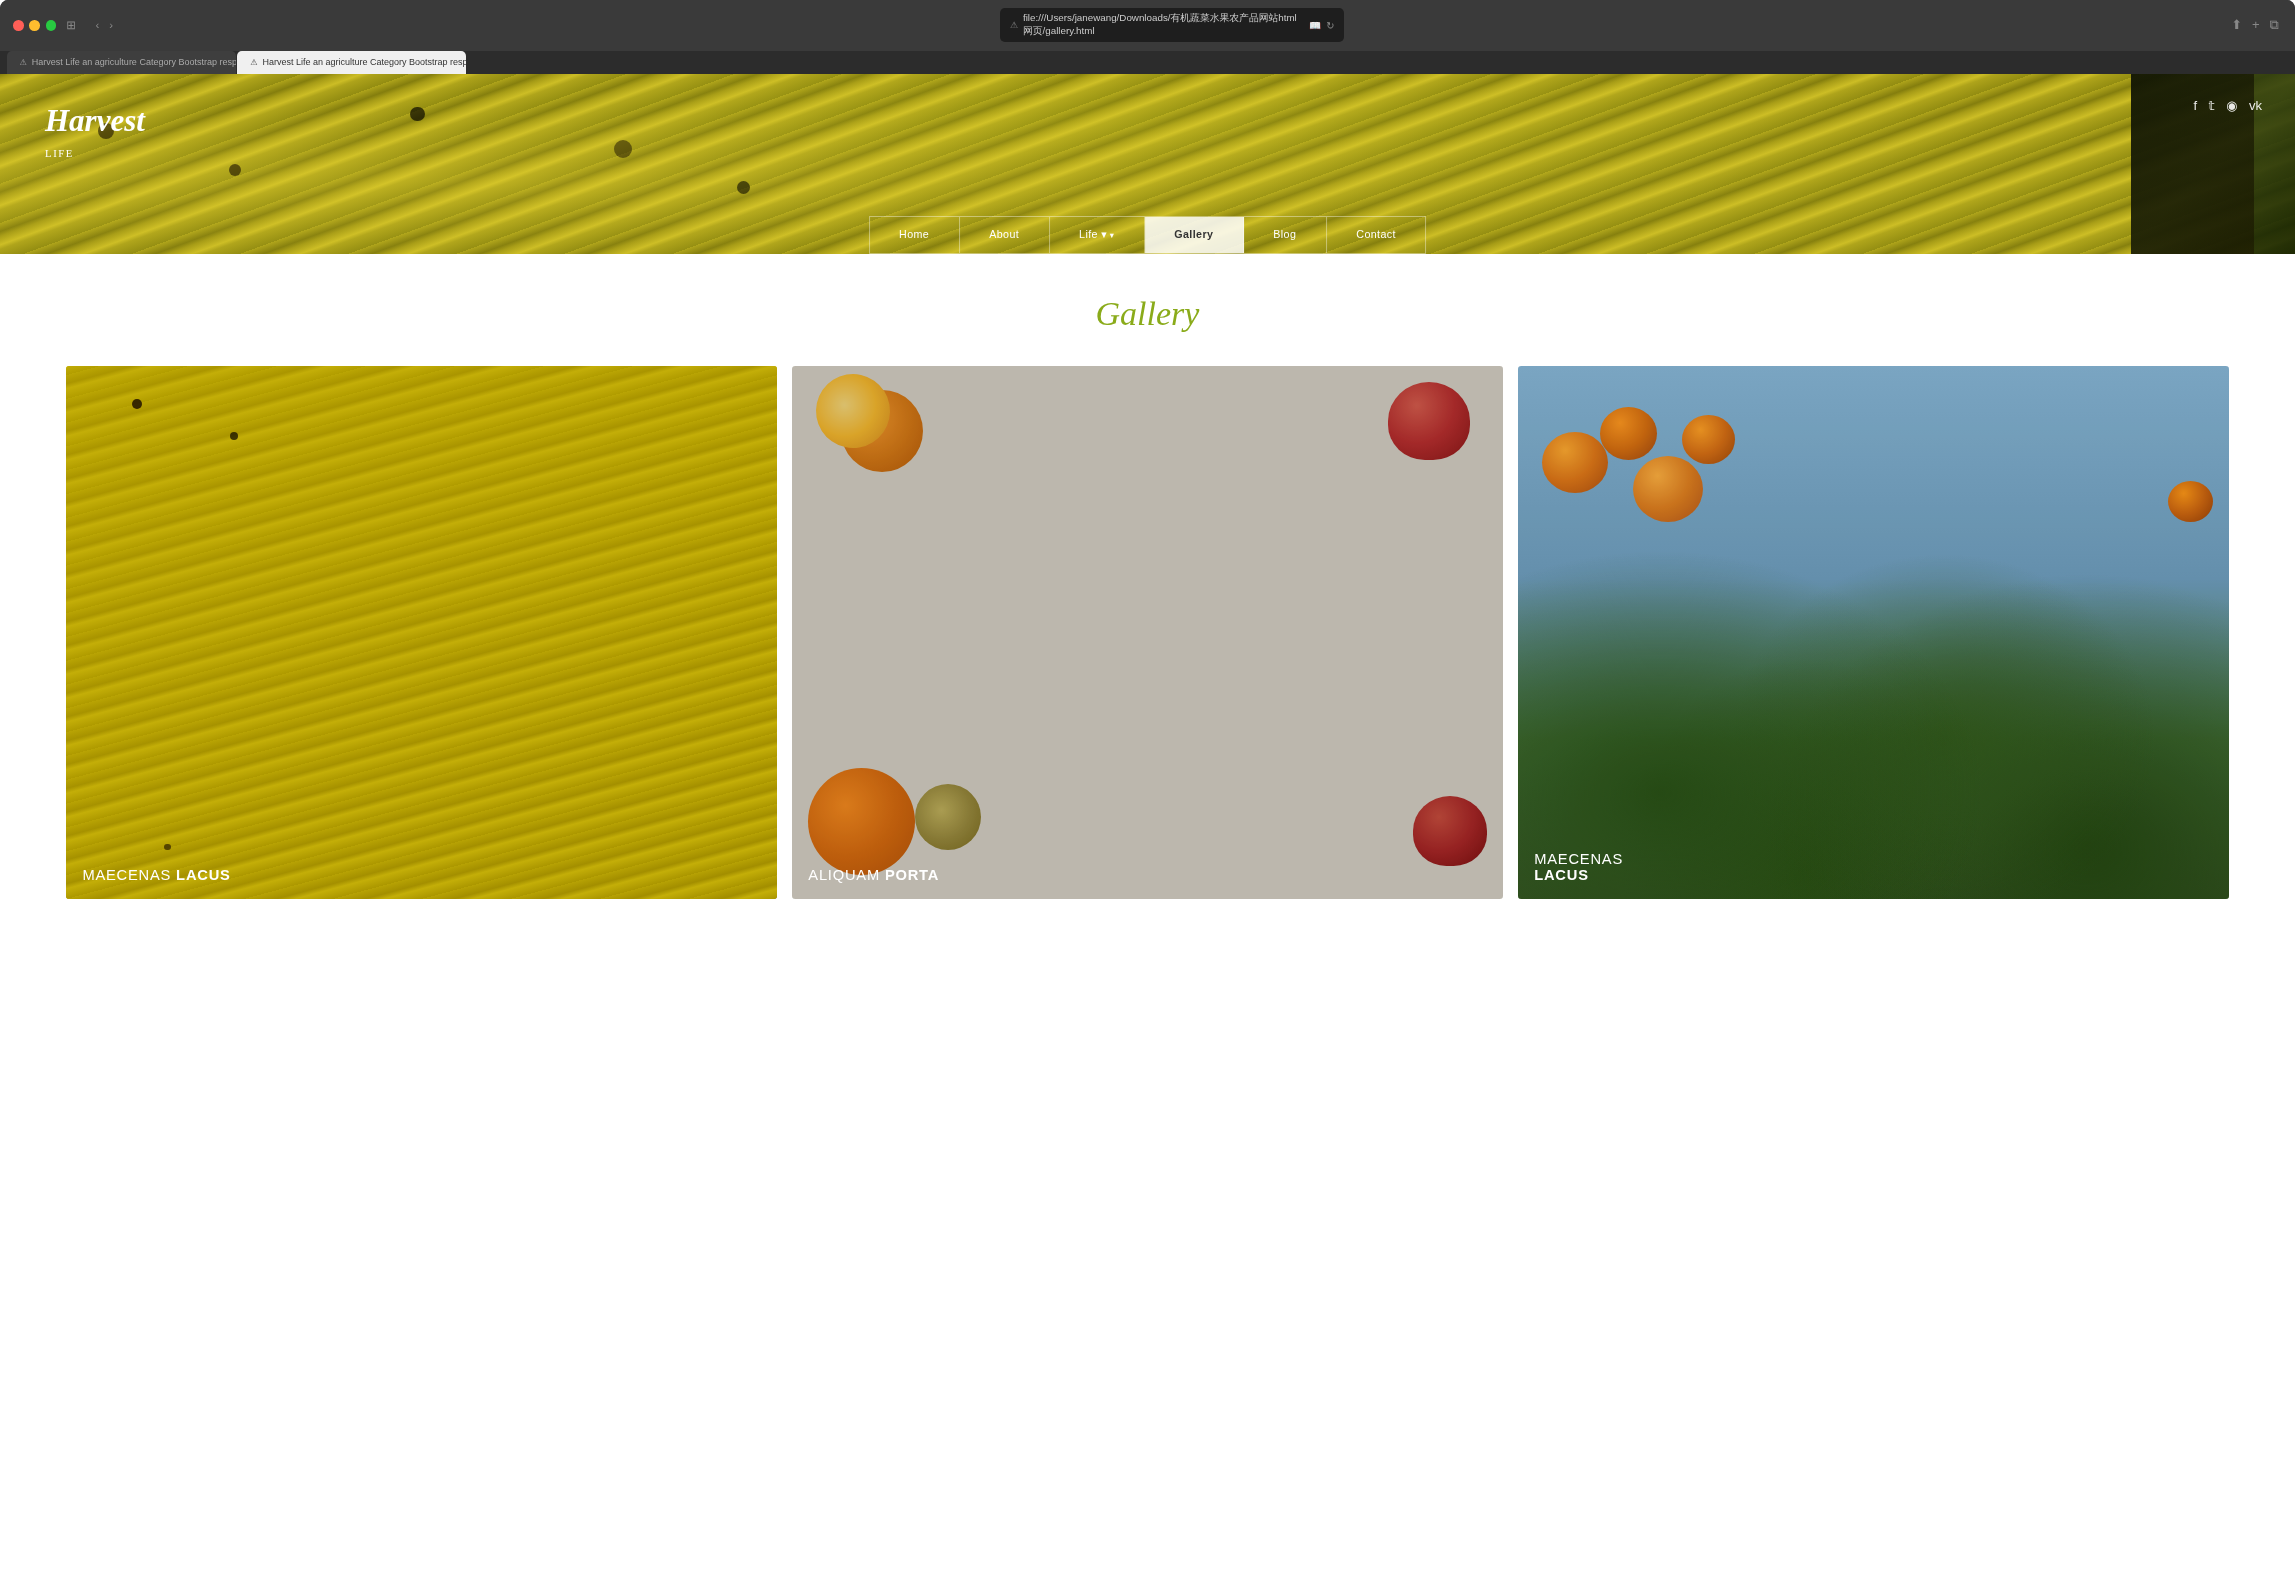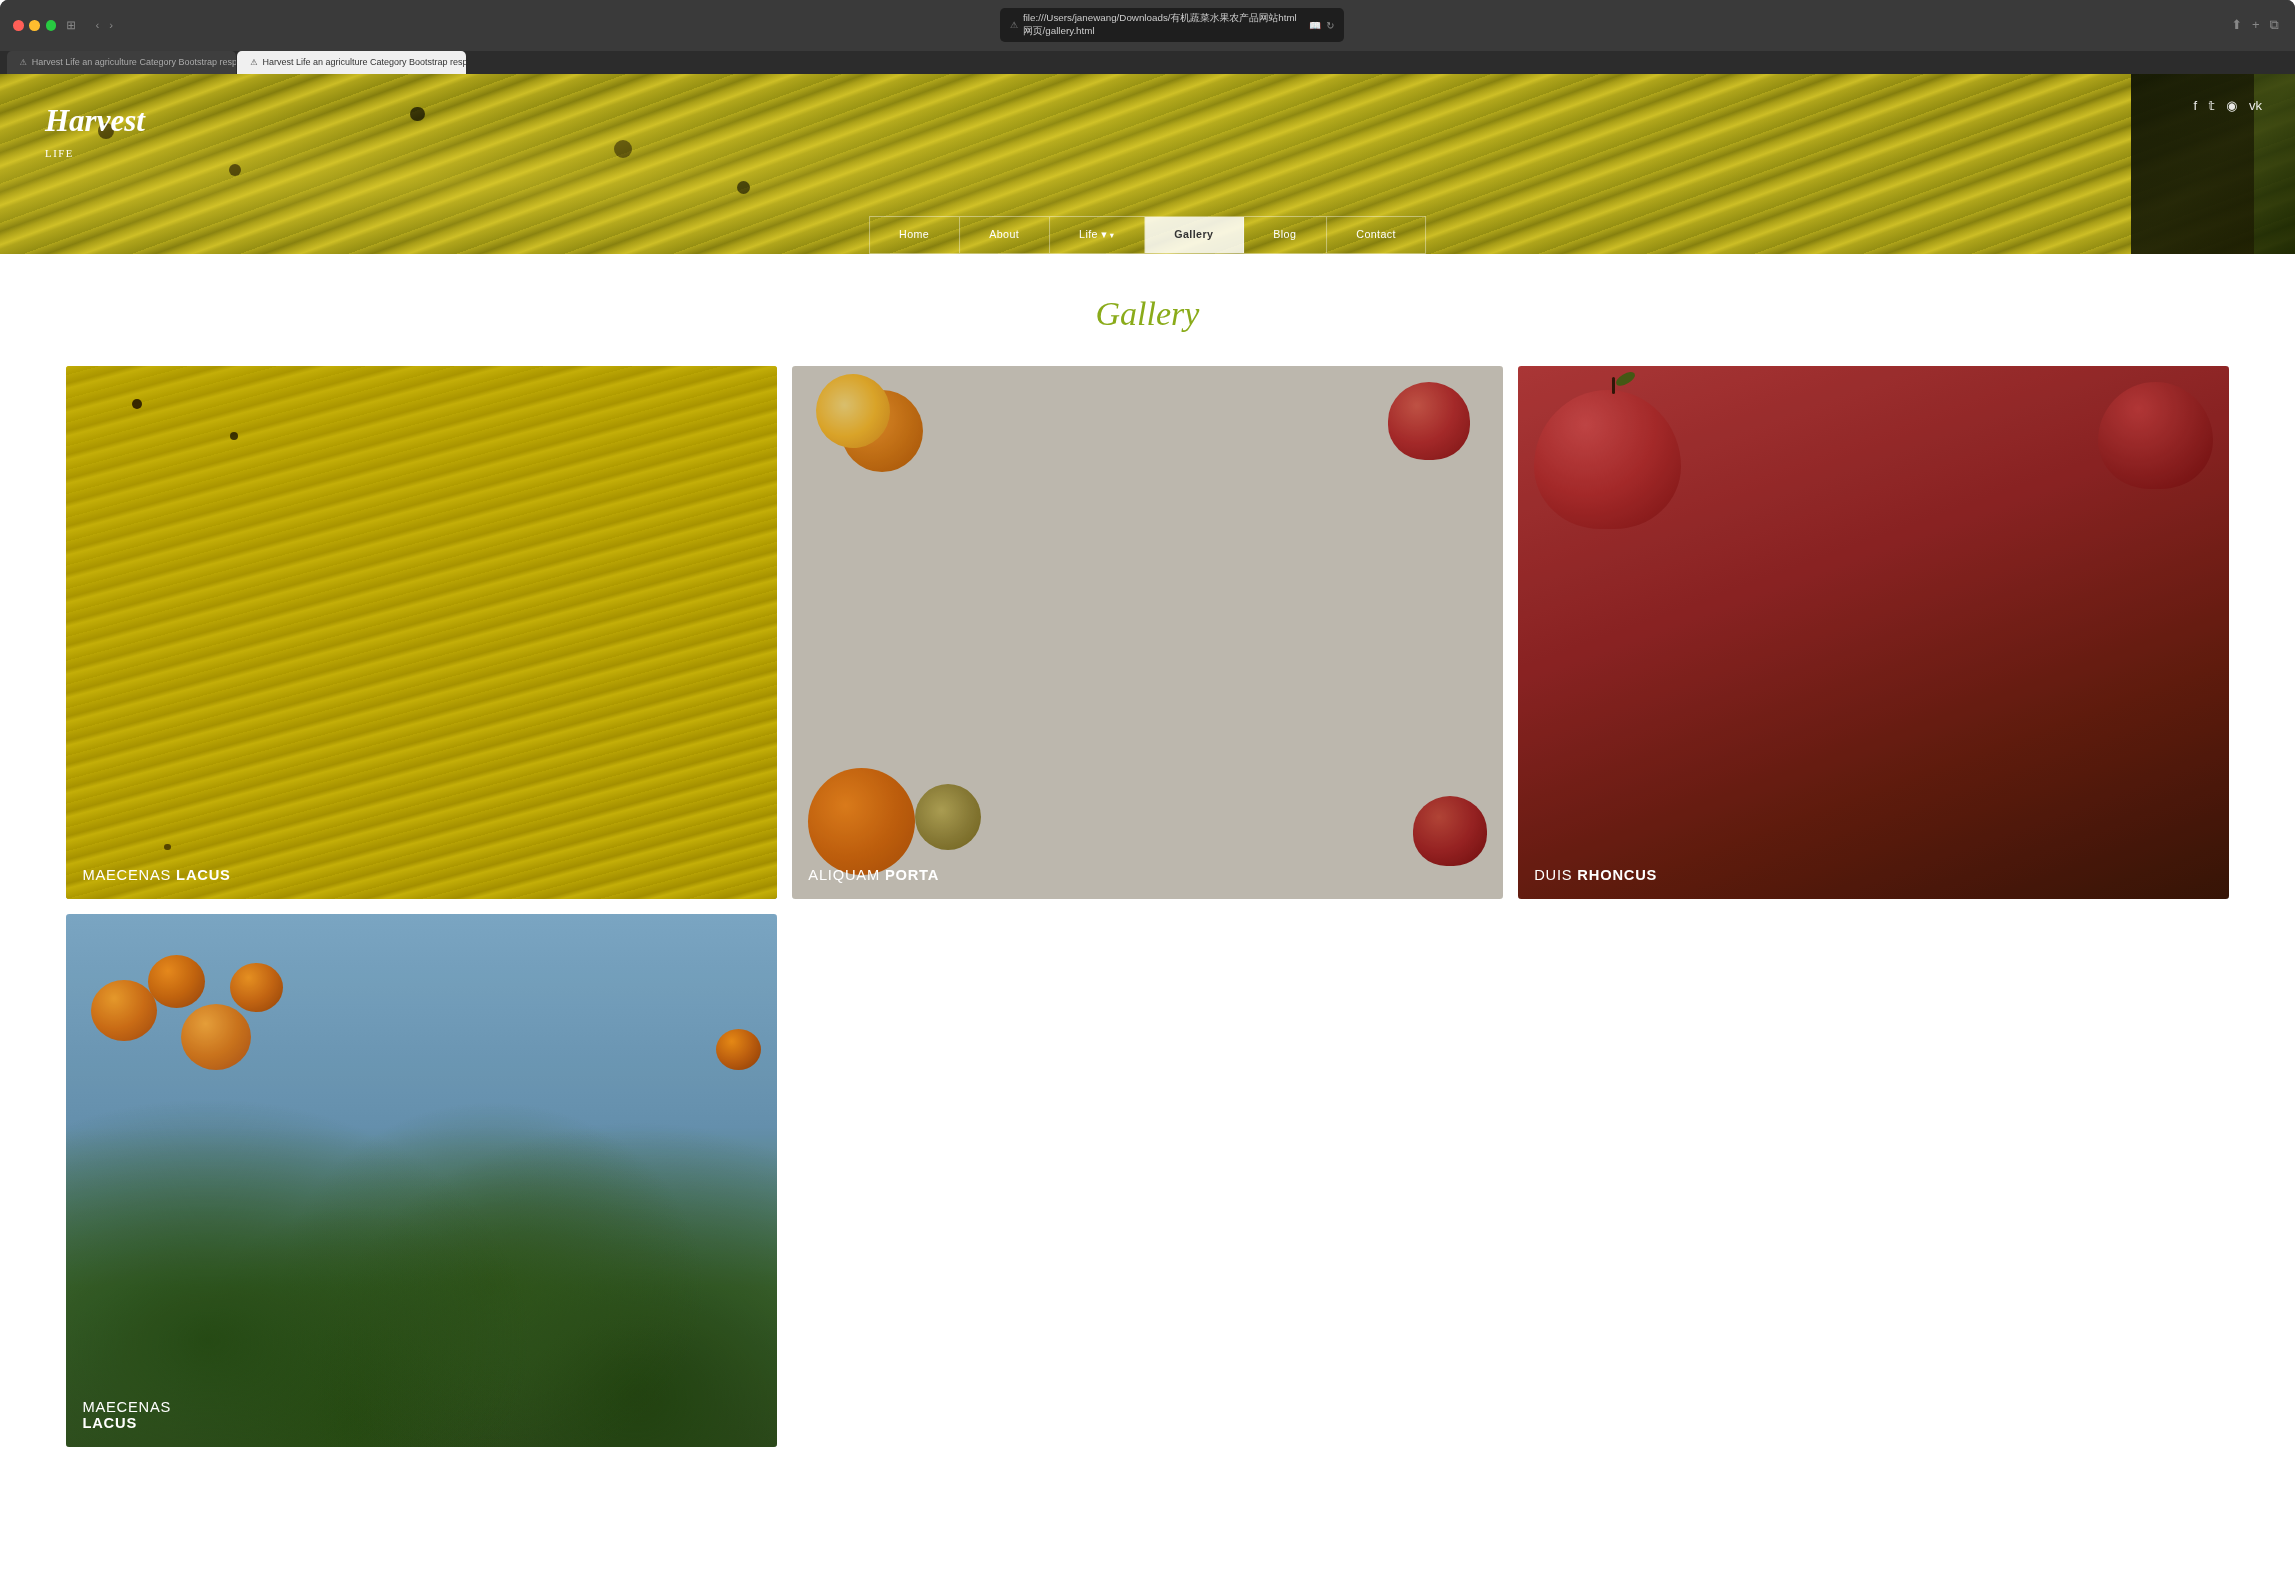--- a/index.html
+++ b/index.html
@@ -327,34 +327,20 @@
 
           <div style="position:absolute;width:82px;height:78px;border-radius:50% 50% 45% 45%;background:radial-gradient(circle at 35% 30%, #e06050, #c03030, #901818);top:16.4px;right:33px;"></div>
           <div style="position:absolute;width:74px;height:70px;border-radius:50% 50% 45% 45%;background:radial-gradient(circle at 35% 30%, #d05040, #b02828, #801010);bottom:33px;right:16.4px;"></div>
           <div class="gallery-card-overlay"></div>
           <div class="gallery-card-label">
             <div><span class="light">ALIQUAM </span><span class="bold">PORTA</span></div>
           </div>
         </div>
 
 
-        <div class="gallery-card">
-          <div style="position:absolute;inset:0;background:linear-gradient(160deg, #c84040 0%, #a02828 40%, #702010 70%, #401808 100%);"></div>
-
-          <div style="position:absolute;width:147px;height:139px;border-radius:50% 50% 45% 45% / 55% 55% 45% 45%;background:radial-gradient(circle at 35% 25%, #e05050, #c03030, #901818);top:24.6px;left:16.4px;"></div>
-          <div style="position:absolute;width:115px;height:107px;border-radius:50% 50% 45% 45% / 55% 55% 45% 45%;background:radial-gradient(circle at 35% 25%, #d04040, #a82828, #801010);top:16.4px;right:16.4px;"></div>
-
-          <div style="position:absolute;width:3.3px;height:16.4px;background:#3a1a0a;top:11.5px;left:94px;border-radius:1.6px;"></div>
-
-          <div style="position:absolute;width:20.5px;height:9.8px;background:#506818;border-radius:50%;top:8.2px;left:97px;transform:rotate(-30deg);"></div>
-          <div class="gallery-card-overlay"></div>
-          <div class="gallery-card-label">
-            <div><span class="light">DUIS </span><span class="bold">RHONCUS</span></div>
-          </div>
-        </div>
 
 
         <div class="gallery-card">
 
           <div style="position:absolute;inset:0;background:linear-gradient(180deg, #88b8d8 0%, #70a0c0 40%, #4a7a40 70%, #3a5a28 100%);"></div>
 
           <div style="position:absolute;inset:0;background:
             radial-gradient(ellipse at 20% 80%, rgba(40,80,20,0.9) 0%, transparent 40%),
             radial-gradient(ellipse at 60% 70%, rgba(50,90,25,0.8) 0%, transparent 35%),
             radial-gradient(ellipse at 80% 90%, rgba(35,70,15,0.9) 0%, transparent 40%),

